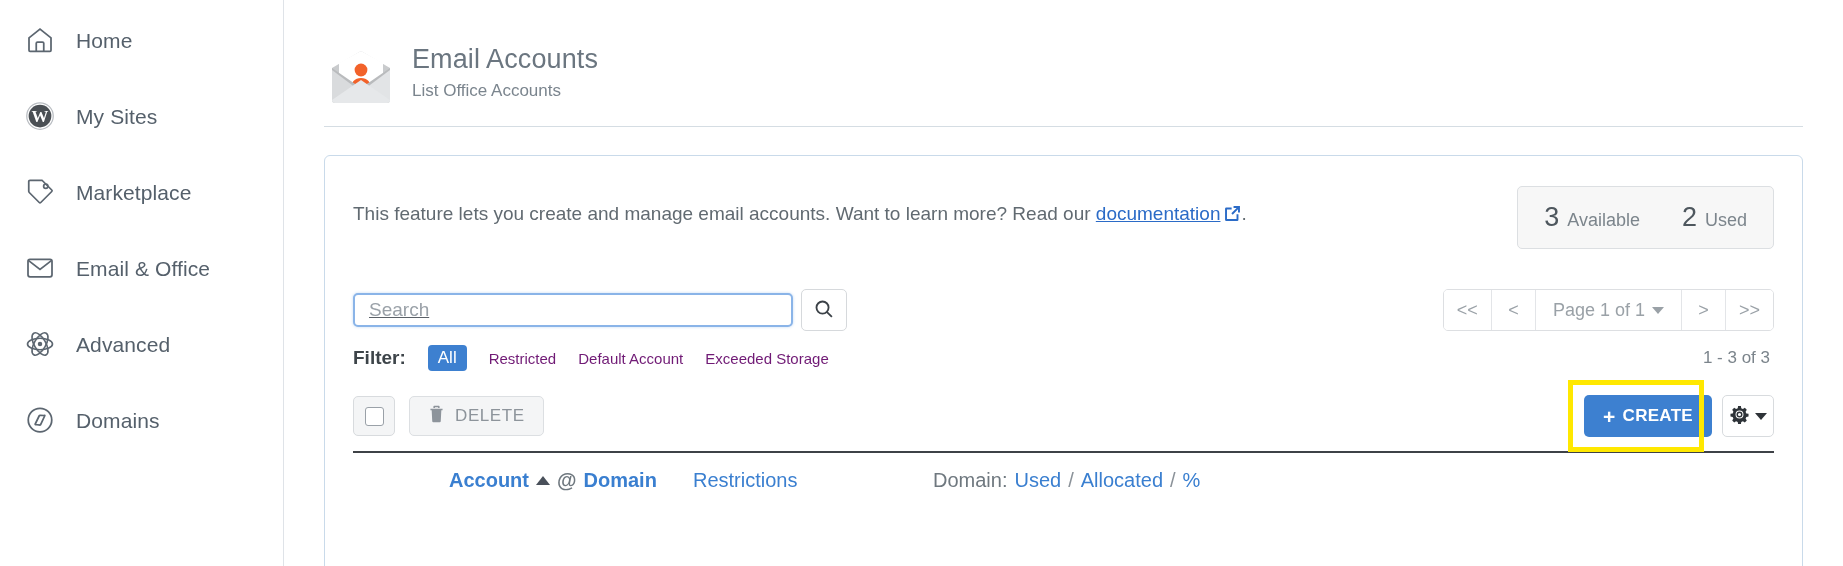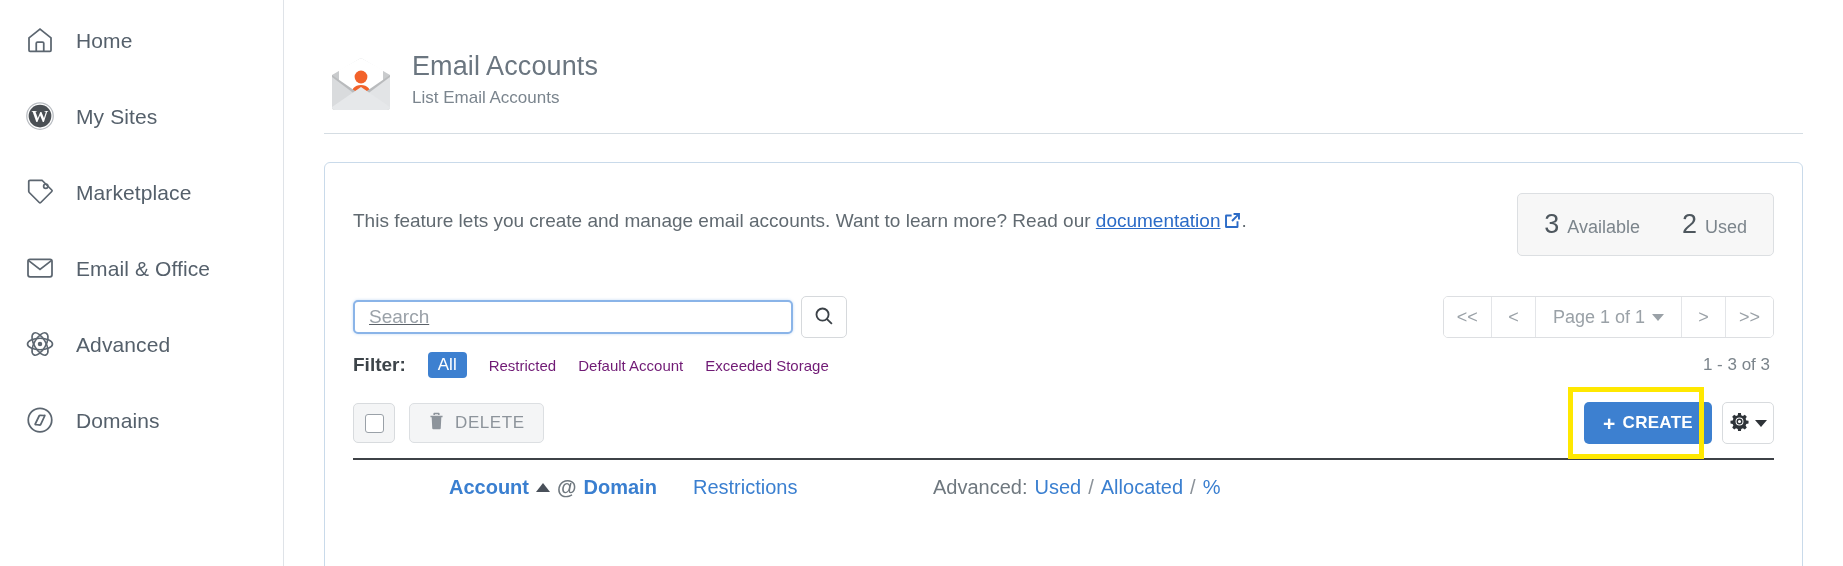--- a/index.html
+++ b/index.html
@@ -53,21 +53,20 @@
     position: relative;
     overflow: hidden;
   }
 
   .page-header {
     display: flex;
     align-items: flex-start;
     gap: 18px;
     padding-top: 44px;
     padding-left: 4px;
-    margin-top: 7px;
   }
   .header-icon { width: 66px; height: 56px; flex: 0 0 66px; margin-top: 6px; }
   .header-texts { display: flex; flex-direction: column; }
   .page-title {
     font-size: 27px;
     color: #6b7680;
     line-height: 1.12;
     font-weight: 400;
     letter-spacing: 0.1px;
   }
@@ -405,21 +404,21 @@
           <circle cx="33" cy="20" r="6.4" fill="#f2622a"></circle>
           <path d="M33 28 Q42.5 28 44 40 L22 40 Q23.5 28 33 28 Z" fill="#f2622a"></path>
           <path d="M4 18 L33 38 L62 18 L62 22 L33 42 L4 22 Z" fill="#b9bbbd"></path>
           <path d="M4 52 L4 20 L32 41 Z" fill="#d9dbdd"></path>
           <path d="M62 52 L62 20 L34 41 Z" fill="#e2e4e6"></path>
           <path d="M4 50 Q4 53 7 53 L59 53 Q62 53 62 50 L33 30 Z" fill="#e6e8ea"></path>
         </svg>
       </span>
       <div class="header-texts">
         <div class="page-title">Email Accounts</div>
-        <div class="page-subtitle">List Email Accounts</div>
+        <div class="page-subtitle">List Office Accounts</div>
       </div>
     </div>
     <div class="header-rule"></div>
 
     <section class="card">
 
       <div class="intro-row">
         <div class="intro-text">
           <span>This feature lets you create and manage email accounts. Want to learn more? Read our </span><a class="doc-link">documentation</a><span class="ext-icon"><svg width="17" height="17" viewBox="0 0 16 16" fill="#2b6bc7">
                 <path d="M1 3.6 Q1 2.4 2.2 2.4 L7.2 2.4 L7.2 4.2 L2.8 4.2 L2.8 13.2 L11.8 13.2 L11.8 8.8 L13.6 8.8 L13.6 13.8 Q13.6 15 12.4 15 L2.2 15 Q1 15 1 13.8 Z"></path>
@@ -515,21 +514,21 @@
         <div class="col-account">
           <span class="th">Account</span>
           <span class="sort-caret"></span>
           <span class="th-static">@</span>
           <span class="th">Domain</span>
         </div>
         <div class="col-restrictions">
           <span class="th">Restrictions</span>
         </div>
         <div class="col-storage">
-          <span class="th-static">Advanced:</span>
+          <span class="th-static">Domain:</span>
           <span class="th">Used</span>
           <span class="sep">/</span>
           <span class="th">Allocated</span>
           <span class="sep">/</span>
           <span class="th">%</span>
         </div>
       </div>
 
     </section>
   </main>

